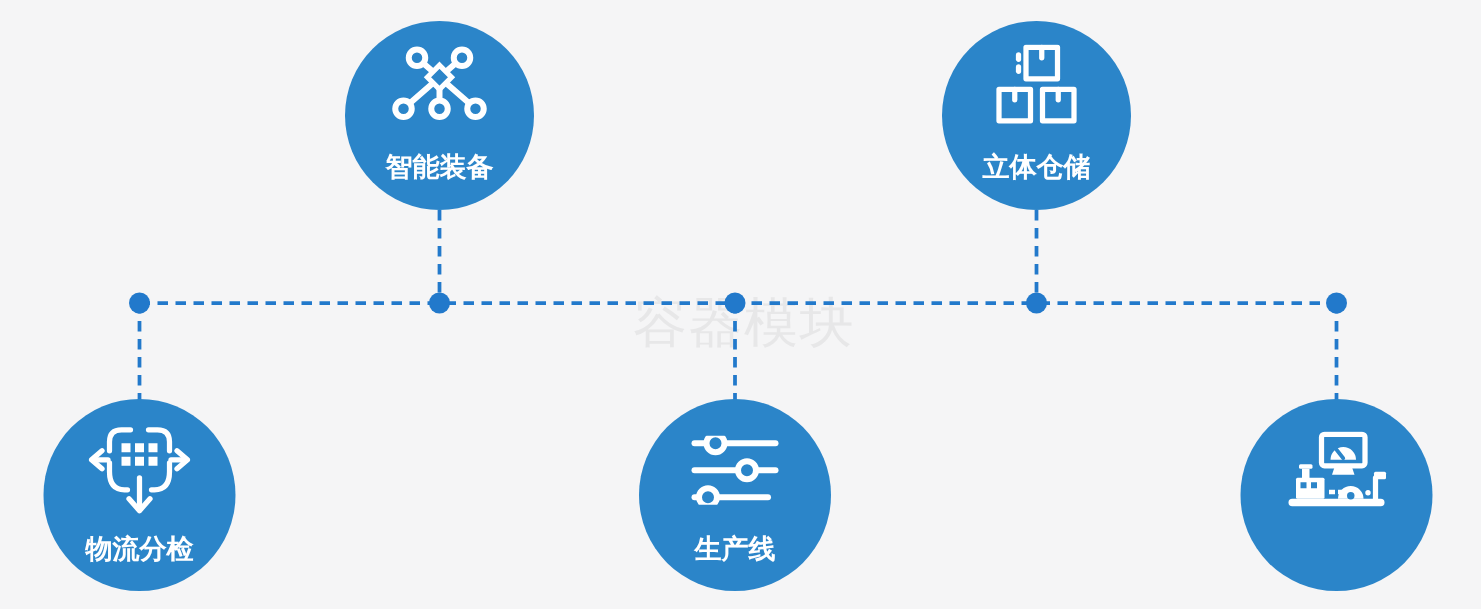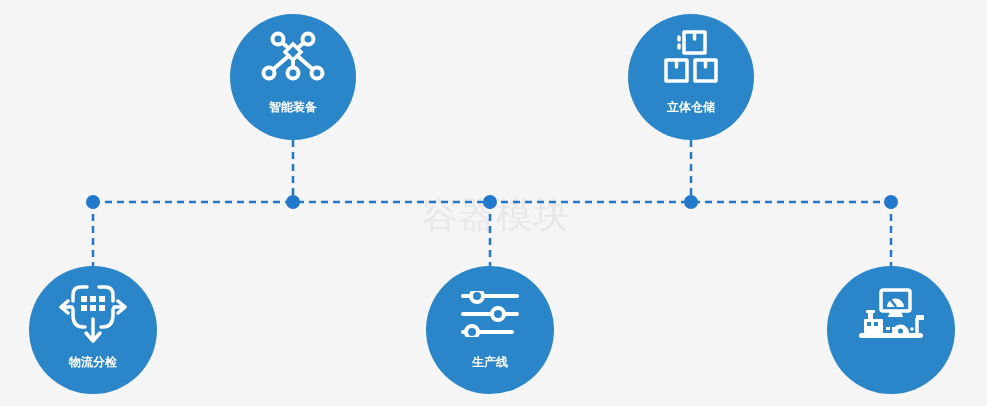--- a/index.html
+++ b/index.html
@@ -30,21 +30,21 @@
   #node-smart{left:230px;top:14px;}
   #node-warehouse{left:628px;top:14px;font-family:Liberation Serif, serif;}
   #node-logistics{left:29px;top:266px;}
   #node-production{left:426px;top:266px;}
   #node-coating{left:827px;top:266px;}
 
   .icon{position:absolute;left:50%;top:45px;transform:translate(-50%,-50%);}
   .node.bottom .icon{top:50px;}
   .label{
     position:absolute;left:0;right:0;top:85px;text-align:center;
-    font-size:12px;font-weight:bold;color:var(--label);white-space:nowrap;
+    font-size:18px;font-weight:bold;color:var(--label);white-space:nowrap;
   }
   .node.bottom .label{top:88px;}
 
   
   .st{stroke:var(--icon);fill:none;stroke-width:3.5;stroke-linecap:round;stroke-linejoin:round;}
   .st4{stroke:var(--icon);fill:none;stroke-width:4;stroke-linecap:round;stroke-linejoin:round;}
   .fw{fill:var(--icon);stroke:none;}
   .nodefill{fill:var(--circle);stroke:var(--icon);}
   .fb{fill:var(--circle);stroke:none;}
 </style>

